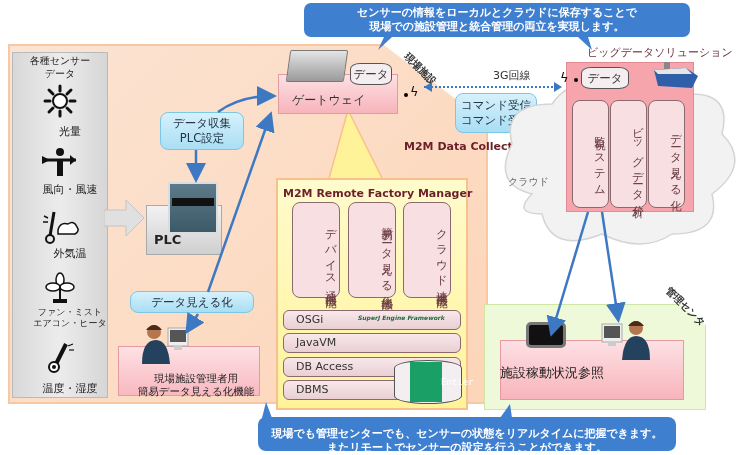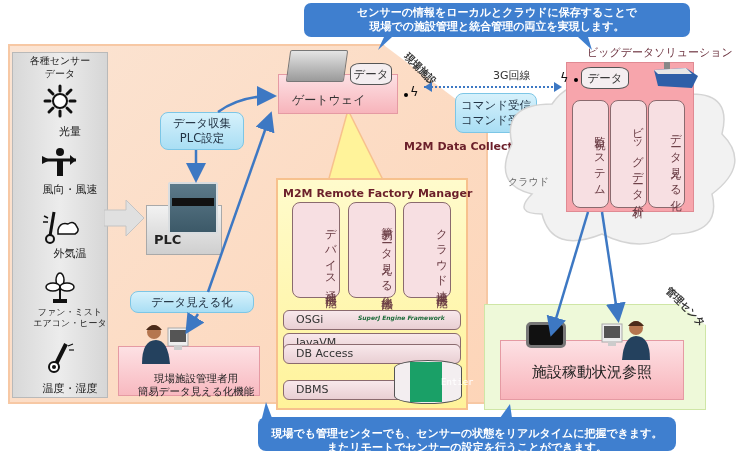--- a/index.html
+++ b/index.html
@@ -62,35 +62,35 @@
   
   #rfm-panel { left: 276px; top: 178px; width: 192px; height: 232px; background: linear-gradient(#fffbcc, #fff39a); border: 2px solid #f7c18d; }
   #rfm-pointer { left: 318px; top: 110px; width: 70px; height: 72px; }
   #rfm-title { left: 283px; top: 187px; font-size: 11px; font-weight: bold; color: #6b1f2a; }
   #rfm-col1 { left: 292px; top: 202px; width: 48px; height: 96px; }
   #rfm-col2 { left: 348px; top: 202px; width: 48px; height: 96px; }
   #rfm-col3 { left: 403px; top: 202px; width: 48px; height: 96px; }
   .stack-row { left: 283px; width: 178px; height: 20px; background: linear-gradient(#f8e8eb, #e9cfd3); border: 1.5px solid #8a6a6e; border-radius: 6px; font-size: 11px; color: #333; padding-left: 12px; line-height: 17px; }
   #row-osgi { top: 310px; }
   #row-javavm { top: 333px; }
-  #row-dbaccess { top: 344px; }
+  #row-dbaccess { top: 357px; }
   #row-dbms { top: 380px; }
   #sje-logo { left: 358px; top: 314px; font-size: 6px; color: #1d6b3a; font-weight: bold; font-style: italic; }
   #entier-db { left: 394px; top: 360px; width: 68px; height: 44px; background: #f3eef0; border: 1px solid #555; border-radius: 34px / 8px; }
   #entier-logo { left: 410px; top: 362px; width: 32px; height: 40px; background: #1aa067; color: #fff; font-size: 9px; text-align: center; line-height: 40px; font-family: "DejaVu Sans Mono", monospace; padding-left: 31px; }
 
   
   #site-mgr-box { left: 118px; top: 346px; width: 142px; height: 50px; background: linear-gradient(#fde1e4, #f8b9c0); border: 1px solid #e59aa3; }
   #site-mgr-text { left: 118px; top: 372px; width: 156px; text-align: center; font-size: 10.5px; line-height: 13px; color: #222; }
 
   
   #mgmt-area { left: 484px; top: 304px; width: 222px; height: 106px; background: #eef9d9; border: 1.5px solid #cfe6a6; clip-path: polygon(0 0, 88% 0, 100% 20%, 100% 100%, 0 100%); }
   #mgmt-label { left: 660px; top: 300px; font-size: 10px; color: #333; transform: rotate(45deg); font-weight: bold; }
   #mgmt-box { left: 500px; top: 340px; width: 184px; height: 60px; background: linear-gradient(#fde1e4, #f8b4bb); border: 1px solid #e59aa3; }
-  #mgmt-text { left: 500px; top: 366px; width: 184px; text-align: center; font-size: 15px; line-height: 13px; color: #222; }
+  #mgmt-text { left: 500px; top: 366px; width: 184px; text-align: left; font-size: 13px; line-height: 13px; color: #222; }
   #tablet-icon { left: 526px; top: 322px; width: 40px; height: 26px; background: #111; border: 3px solid #777; border-radius: 5px; }
 
   
   .bubble { background: #3f7fcf; color: #fff; border-radius: 8px; text-align: center; font-size: 11px; line-height: 14px; font-weight: bold; }
   #top-bubble { left: 304px; top: 3px; width: 386px; height: 34px; padding-top: 3px; border-radius: 7px; }
   #bottom-bubble { left: 258px; top: 417px; width: 418px; height: 34px; padding-top: 10px; }
 
   svg.overlay { position: absolute; left: 0; top: 0; width: 740px; height: 455px; pointer-events: none; }
 </style>
 </head>

